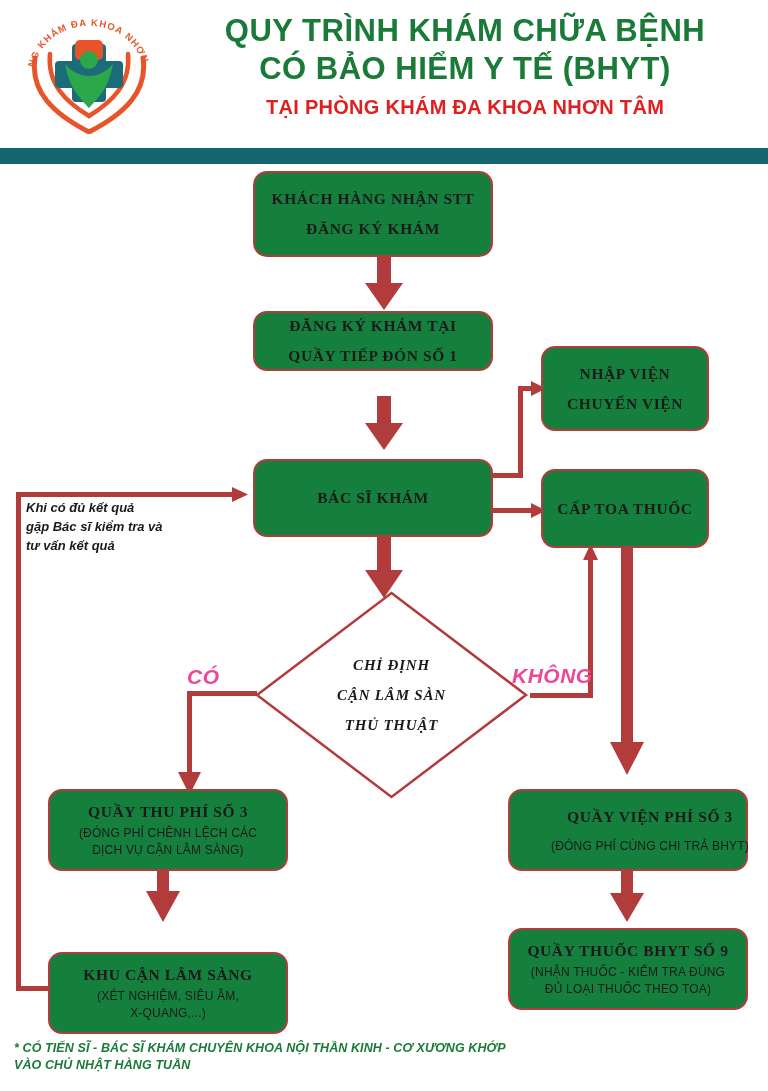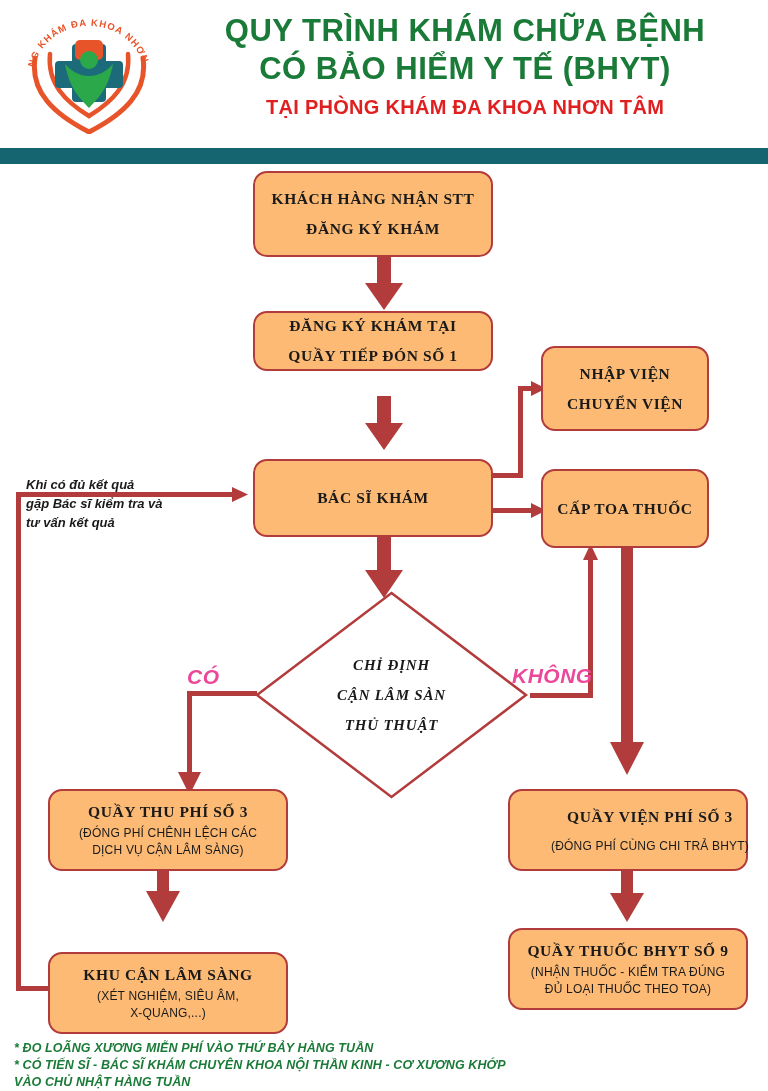--- a/index.html
+++ b/index.html
@@ -47,21 +47,21 @@
     position:absolute;left:0;top:148px;width:768px;height:16px;
     background:#156570;
   }
 
   
   .node{
     position:absolute;
     box-sizing:border-box;
     border:2.5px solid #b23b3b;
     border-radius:14px;
-    background:#fdba74;
+    background:#15803d;
     display:flex;
     flex-direction:column;
     align-items:center;
     justify-content:center;
     text-align:center;
     z-index:4;
   }
   .node .nl{
     font-family:"Liberation Serif", serif;
     font-weight:bold;
@@ -106,21 +106,21 @@
     font-weight:bold;font-style:italic;
     font-size:21px;
     color:#ec4899;
     letter-spacing:0.5px;
     z-index:6;
     white-space:nowrap;
   }
 
   
   #note{
-    position:absolute;left:26px;top:475px;width:180px;
+    position:absolute;left:26px;top:498px;width:180px;
     font-family:"Liberation Sans", sans-serif;
     font-weight:bold;font-style:italic;
     font-size:13px;color:#1a1a1a;
     line-height:19px;
     text-align:justify;
     z-index:6;
   }
 
   
   #wires{position:absolute;left:0;top:0;width:768px;height:1091px;z-index:2;}
@@ -301,16 +301,15 @@
 <div class="branch-label" style="left:187px;top:665px;">CÓ</div>
 <div class="branch-label" style="left:512px;top:664px;">KHÔNG</div>
 
 <div id="note">
   <div>Khi  có  đủ  kết  quả</div>
   <div>gặp Bác sĩ kiểm tra và</div>
   <div>tư vấn kết quả</div>
 </div>
 
 <div id="footer">
-  <div>* ĐO LOÃNG XƯƠNG MIỄN PHÍ VÀO THỨ BẢY HÀNG TUẦN</div>
   <div>* CÓ TIẾN SĨ - BÁC SĨ KHÁM CHUYÊN KHOA NỘI THẦN KINH - CƠ XƯƠNG KHỚP</div>
   <div>VÀO CHỦ NHẬT HÀNG TUẦN</div>
 </div>
 
 </body></html>

